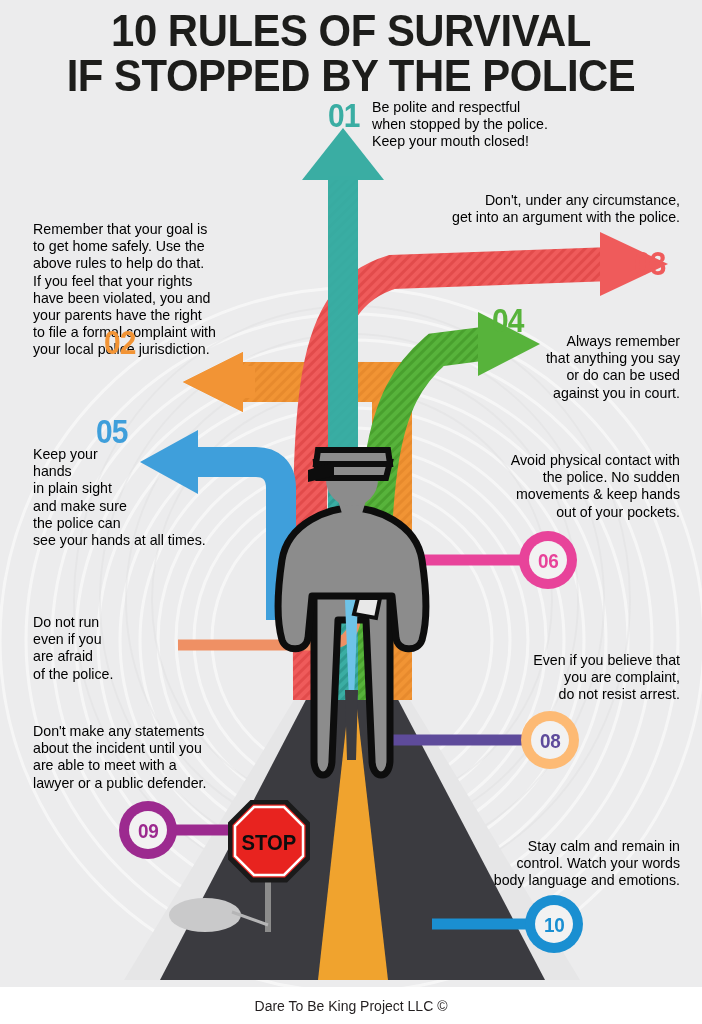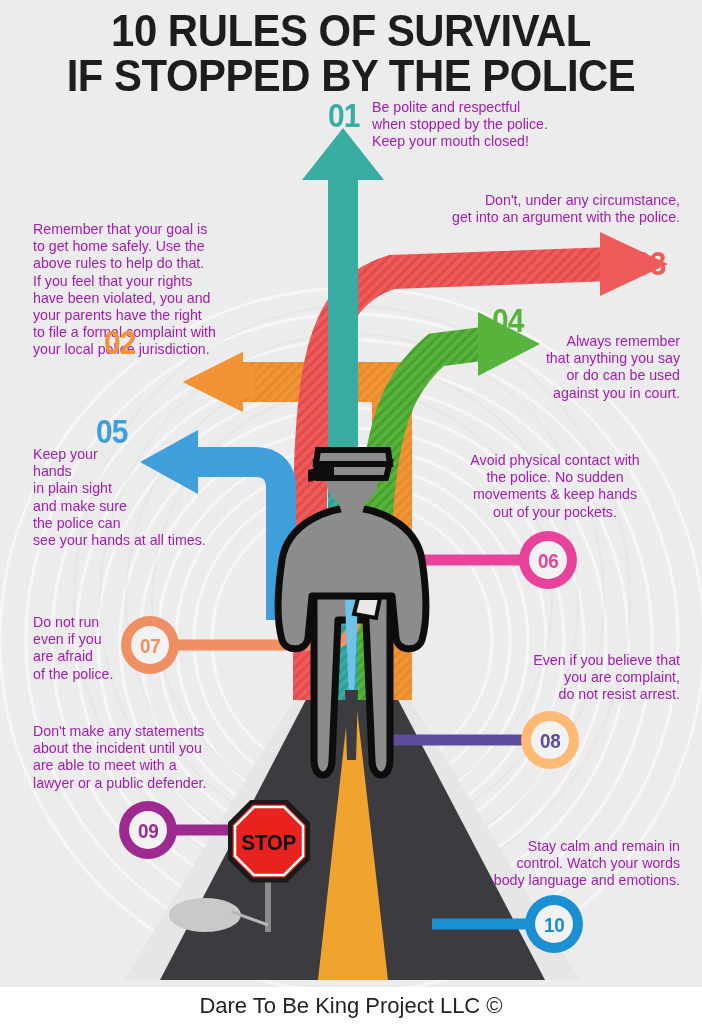--- a/index.html
+++ b/index.html
@@ -31,21 +31,21 @@
     letter-spacing:-0.5px;
     transform:scaleX(0.93);
     transform-origin:center;
     white-space:nowrap;
   }
   .title-line.l2{font-size:45px;}
 
   
   .rule-text{
     position:absolute;
-    color:#a21caf;
+    color:#000000;
     font-size:14.2px;
     line-height:17.2px;
     z-index:26;
     white-space:pre-line;
   }
   .ta-left{text-align:left;}
   .ta-right{text-align:right;}
 
   
   .rule-num{
@@ -104,21 +104,21 @@
     color:#f0a32e;
     letter-spacing:0px;
     transform:scaleX(0.97);
     white-space:nowrap;
   }
   #credit{
     position:absolute;left:0;top:987px;width:702px;height:37px;
     background:#ffffff;z-index:40;
     display:flex;align-items:center;justify-content:center;gap:10px;
   }
-  #credit .c1{font-size:22px;color:#231f20;}
+  #credit .c1{font-size:14px;color:#231f20;}
   #credit .c2{font-size:17px;color:#231f20;font-weight:bold;}
 </style>
 </head>
 <body>
 
 <div id="poster">
 
   <svg id="bg-svg" viewBox="0 0 702 1024">
     <defs>
 
@@ -291,39 +291,34 @@
 against you in court.</div>
 
   <div class="rule-num" style="left:96px;top:414px;color:#3f9fdb;">05</div>
   <div class="rule-text ta-left" style="left:33px;top:446px;width:230px;">Keep your
 hands
 in plain sight
 and make sure
 the police can
 see your hands at all times.</div>
 
-  <div class="rule-text ta-right" style="left:430px;top:452px;width:250px;text-align:center;">Avoid physical contact with
+  <div class="rule-text ta-right" style="left:430px;top:452px;width:250px;">Avoid physical contact with
 the police. No sudden
 movements &amp; keep hands
 out of your pockets.</div>
   <div class="badge" style="left:519px;top:531px;background:#e8439a;">
     <div class="inner">
       <span class="bnum" style="color:#e8439a;">06</span>
     </div>
   </div>
 
   <div class="rule-text ta-left" style="left:33px;top:614px;width:130px;">Do not run
 even if you
 are afraid
 of the police.</div>
-  <div class="badge" style="left:121px;top:616px;background:#ef9064;">
-    <div class="inner">
-      <span class="bnum" style="color:#ef9064;">07</span>
-    </div>
-  </div>
 
   <div class="rule-text ta-right" style="left:430px;top:652px;width:250px;">Even if you believe that
 you are complaint,
 do not resist arrest.</div>
   <div class="badge" style="left:521px;top:711px;background:#fdba74;">
     <div class="inner">
       <span class="bnum" style="color:#5e4b9b;">08</span>
     </div>
   </div>
 

